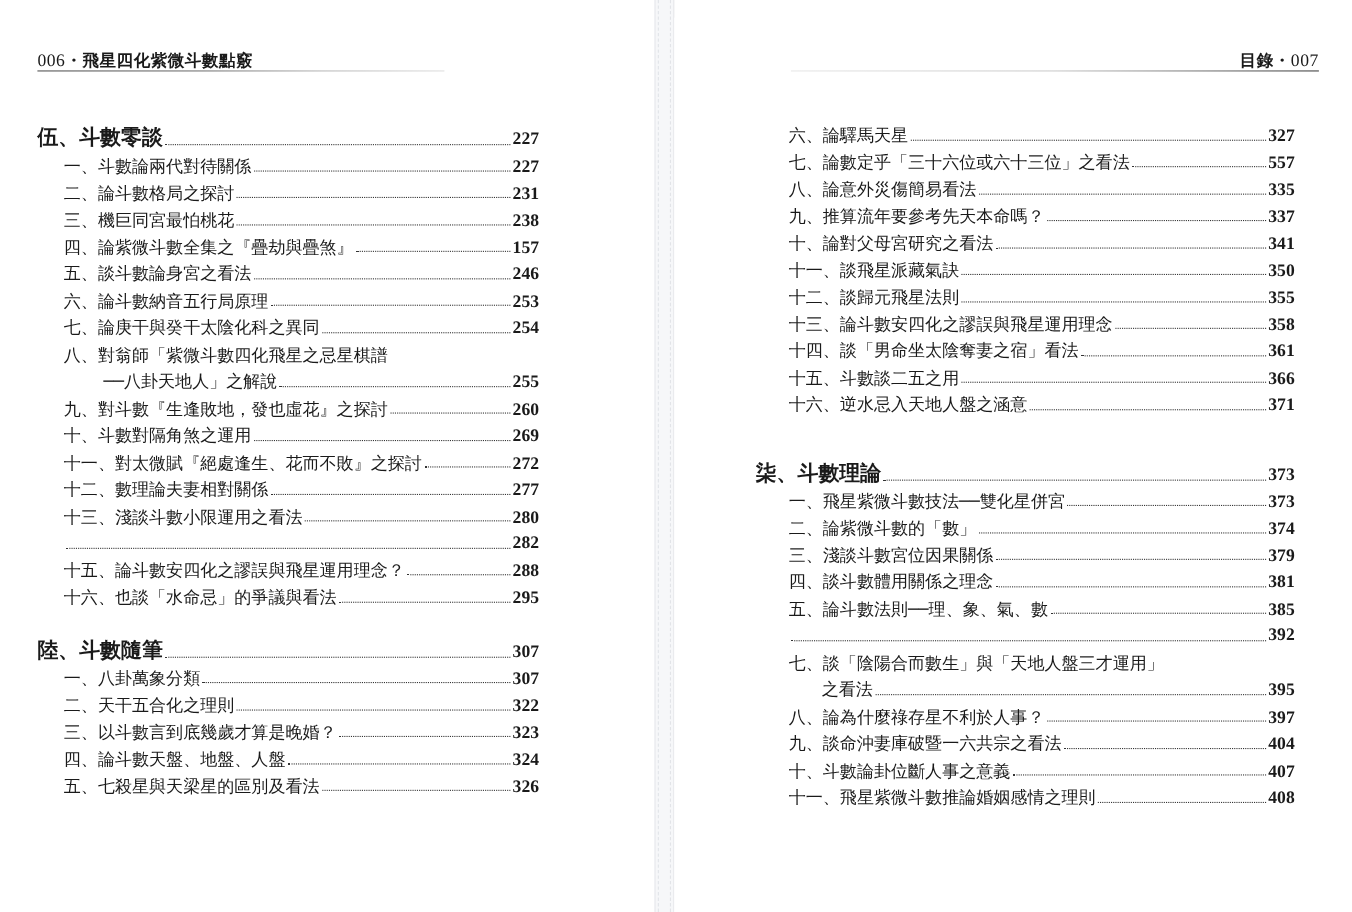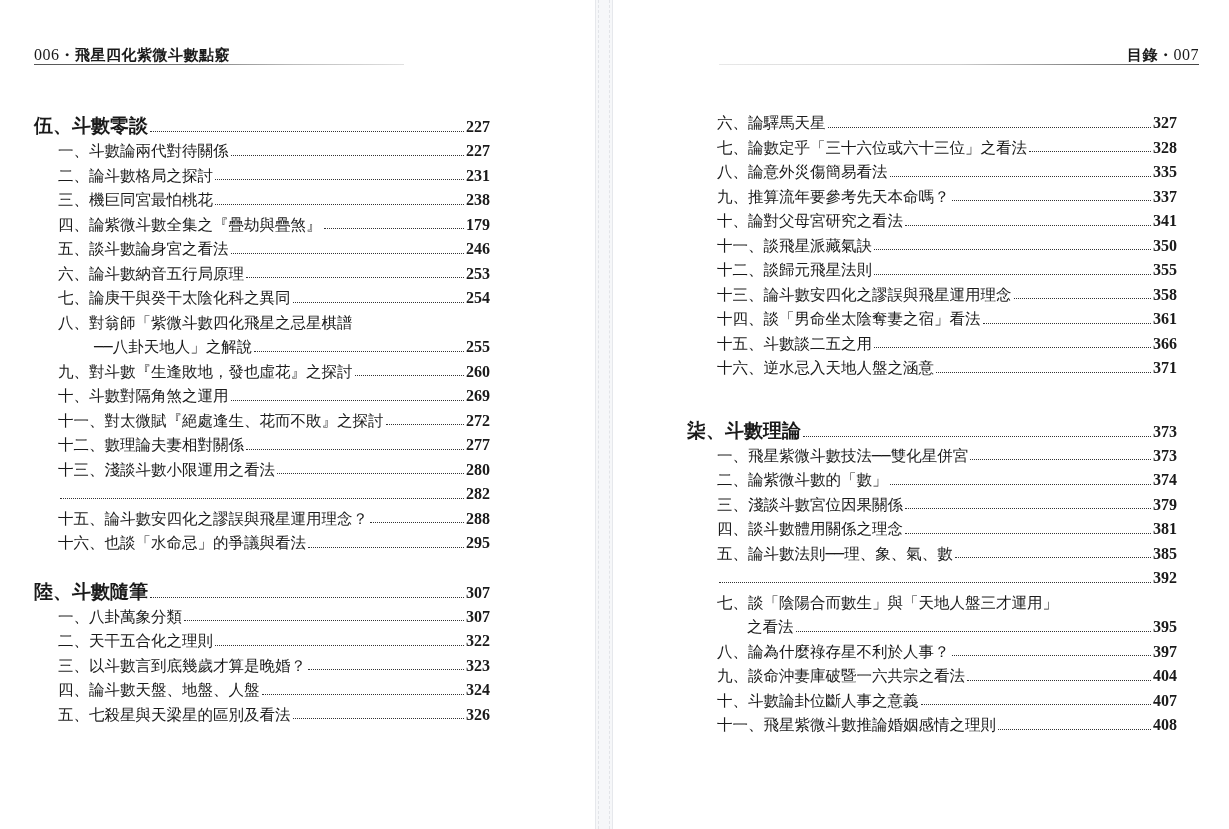--- a/index.html
+++ b/index.html
@@ -103,21 +103,21 @@
         <span class="pg">231</span>
       </div>
     <div class="row item">
         <span class="label">三、機巨同宮最怕桃花</span>
         <span class="dots"></span>
         <span class="pg">238</span>
       </div>
     <div class="row item">
         <span class="label">四、論紫微斗數全集之『疊劫與疊煞』</span>
         <span class="dots"></span>
-        <span class="pg">179</span>
+        <span class="pg">157</span>
       </div>
     <div class="row item">
         <span class="label">五、談斗數論身宮之看法</span>
         <span class="dots"></span>
         <span class="pg">246</span>
       </div>
     <div class="row item">
         <span class="label">六、論斗數納音五行局原理</span>
         <span class="dots"></span>
         <span class="pg">253</span>
@@ -220,21 +220,21 @@
 
   <div class="toc">
     <div class="row item">
         <span class="label">六、論驛馬天星</span>
         <span class="dots"></span>
         <span class="pg">327</span>
       </div>
     <div class="row item">
         <span class="label">七、論數定乎「三十六位或六十三位」之看法</span>
         <span class="dots"></span>
-        <span class="pg">328</span>
+        <span class="pg">557</span>
       </div>
     <div class="row item">
         <span class="label">八、論意外災傷簡易看法</span>
         <span class="dots"></span>
         <span class="pg">335</span>
       </div>
     <div class="row item">
         <span class="label">九、推算流年要參考先天本命嗎？</span>
         <span class="dots"></span>
         <span class="pg">337</span>

